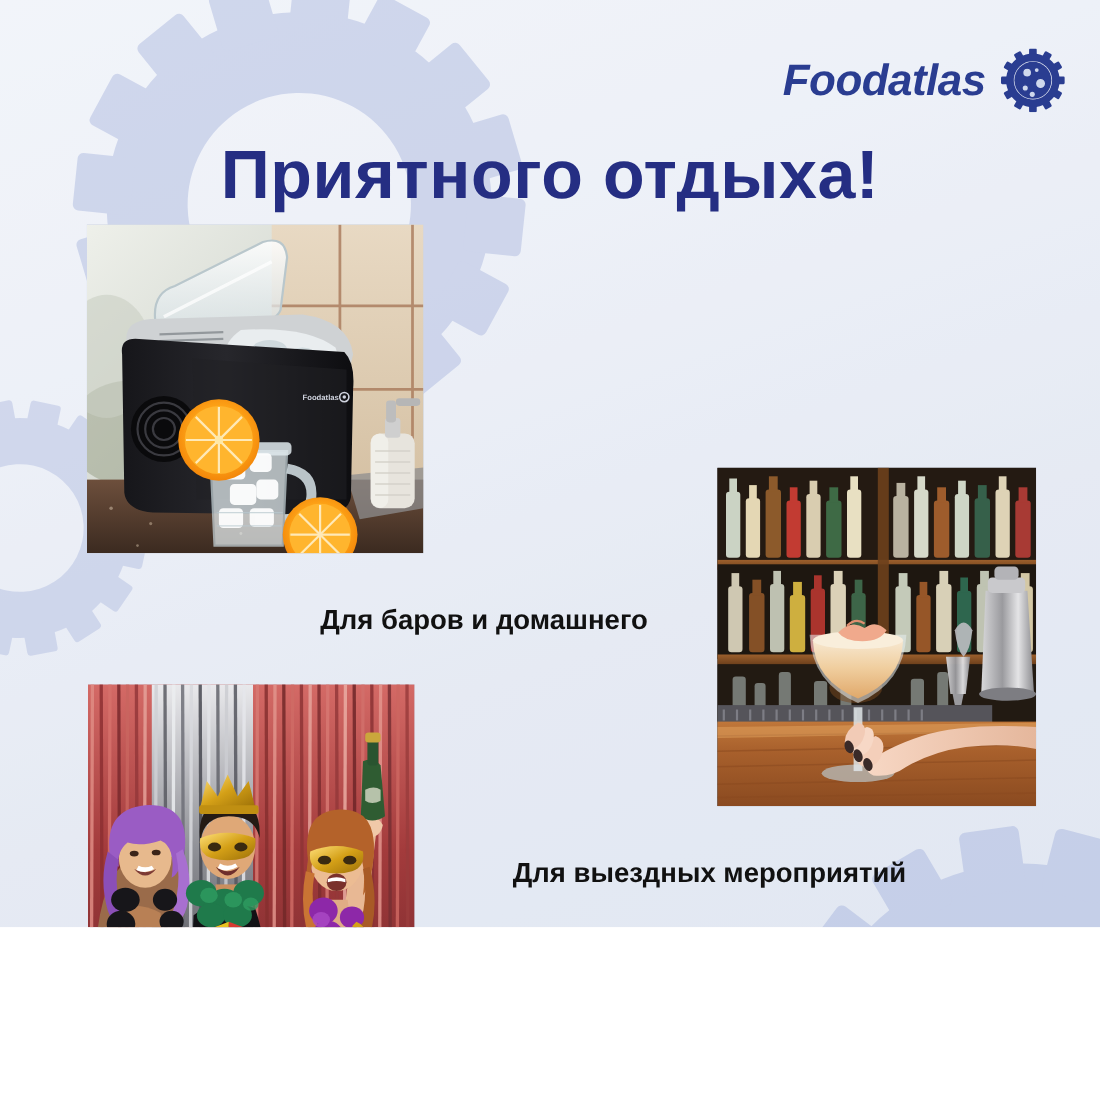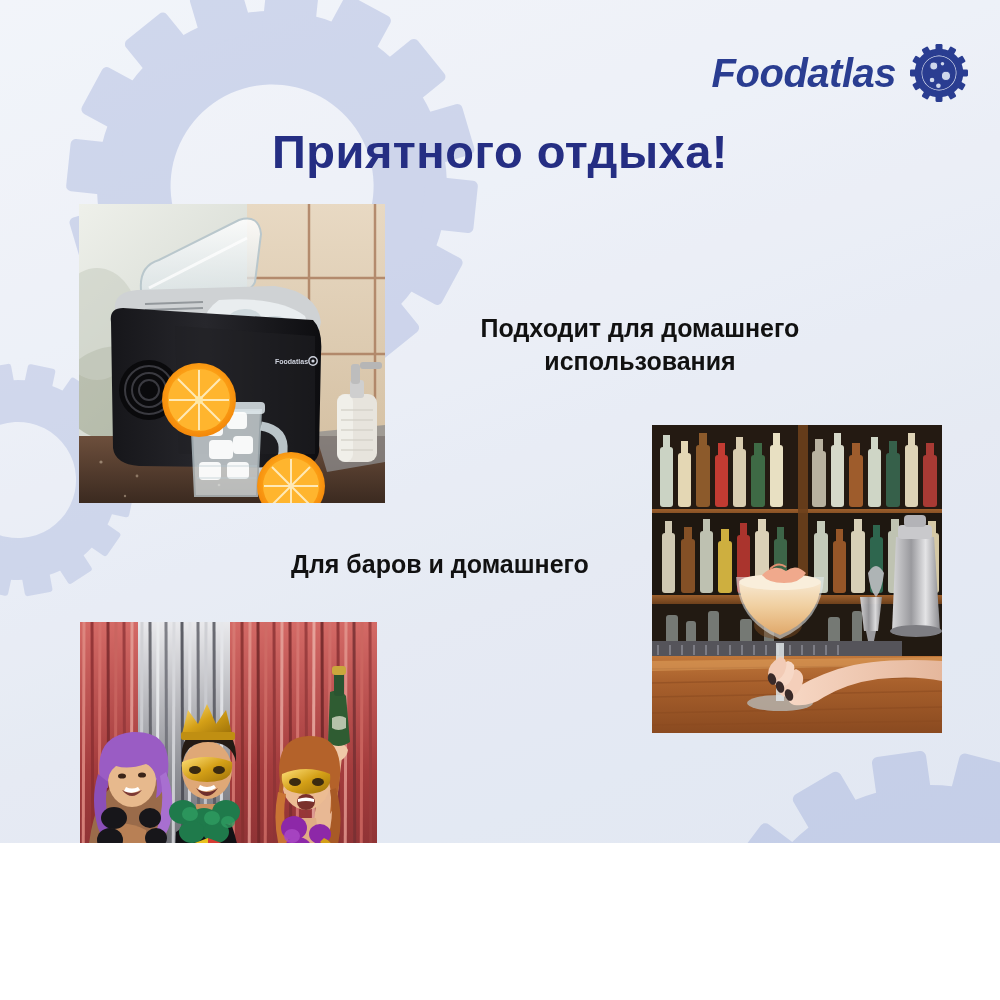--- a/index.html
+++ b/index.html
@@ -46,21 +46,21 @@
   }
   .logo-mark { width: 58px; height: 58px; display: block; }
 
   
   .title {
     position: absolute;
     top: 124px;
     left: 0;
     width: 1000px;
     text-align: center;
-    font-size: 47px;
+    font-size: 62px;
     font-weight: bold;
     color: #252e83;
     letter-spacing: 0.5px;
     z-index: 5;
   }
 
   
   .photo {
     position: absolute;
     overflow: hidden;
@@ -947,17 +947,16 @@
             <ellipse cx="224" cy="262" rx="8" ry="7"></ellipse>
               <ellipse cx="230" cy="284" rx="8" ry="7"></ellipse>
           </g>
 
           <path d="M244,216 q10,4 10,16 l-8,2 q-2,-12 -6,-14 Z" fill="#d4a017"></path>
         </g>
       </g>
     </svg>
   </div>
 
-  <div class="caption" id="caption-home">Подходит для домашнего
-использования</div>
   <div class="caption" id="caption-bars">Для баров и домашнего</div>
+  <div class="caption" id="caption-events">Для выездных мероприятий</div>
 
 </div>
 
 </body></html>

